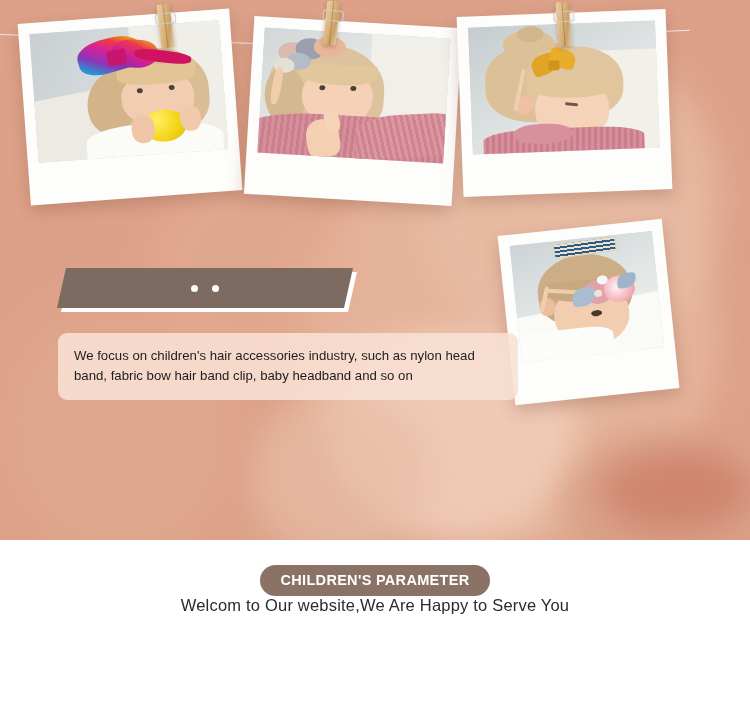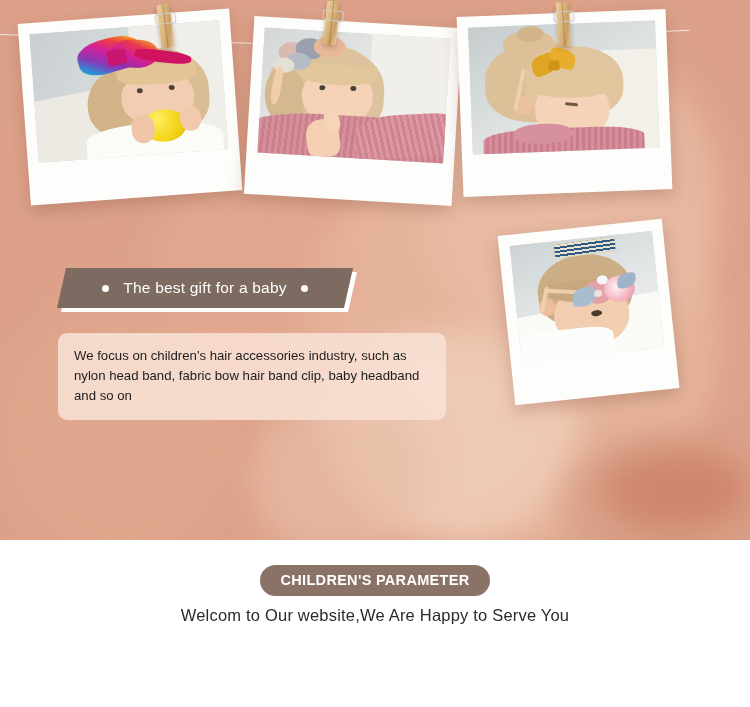--- a/index.html
+++ b/index.html
@@ -69,21 +69,21 @@
     position:absolute; left:0; top:0; width:296px; height:40px;
     background:#7d6a60;
     clip-path:polygon(9px 0, 100% 0, calc(100% - 9px) 100%, 0 100%);
     display:flex; align-items:center; justify-content:center; gap:14px;
   }
   #ribbon .dot{ width:7px; height:7px; border-radius:50%; background:#fff; flex:none; }
   #ribbon .rib-txt{ color:#fff; font-size:15.5px; letter-spacing:.2px; white-space:nowrap; }
 
   
   #desc{
-    position:absolute; left:58px; top:333px; width:388px;
+    position:absolute; left:58px; top:333px; width:460px;
     background:rgba(248,224,212,.88);
     border-radius:9px;
     padding:13px 16px 14px 16px;
     font-size:13.2px; line-height:1.52; color:#1d1d1d;
     z-index:40;
   }
 
   
   #odm{
     position:absolute; left:58px; top:428px; width:235px; height:58px;
@@ -107,21 +107,21 @@
   }
   #headline{
     margin-top:12px;
     font-size:46px; font-weight:bold; letter-spacing:-.5px;
     background:linear-gradient(180deg,#000 0%,#0b0b0b 42%,#6f6f6f 76%,#d8d8d8 100%);
     -webkit-background-clip:text; background-clip:text;
     -webkit-text-fill-color:transparent; color:transparent;
     line-height:1.06;
   }
   #tagline{
-    margin-top:10px; font-size:16.5px; color:#2b2b2b; letter-spacing:.2px;
+    margin-top:0; font-size:16.5px; color:#2b2b2b; letter-spacing:.2px;
   }
 </style>
 </head>
 <body>
 
 <div id="hero">
 
   <div id="hero-bg">
     <div class="bgblob" style="left:300px;top:120px;width:420px;height:430px;background:#e6b49b;opacity:.95;"></div>
     <div class="bgblob" style="left:420px;top:40px;width:300px;height:320px;background:#e9bca5;opacity:.8;"></div>
@@ -264,21 +264,20 @@
 
         <div style="position:absolute;left:30%;top:2%;width:44%;height:13%;background:repeating-linear-gradient(180deg,#e9e2cf 0 2px,#2e5b86 2px 4px);border:1px solid #d8d2bd;transform:rotate(-2deg);"></div>
       </div>
     </div>
   </div>
 
   <div id="ribbon-wrap">
     <div id="ribbon-outline"></div>
     <div id="ribbon">
       <span class="dot"></span>
-      <span class="rib-txt">The best gift for a baby</span>
       <span class="dot"></span>
     </div>
   </div>
 
   <div id="desc">
     <span>  We focus on children's hair accessories industry, such as nylon head band, fabric bow hair band clip, baby headband and so on</span>
   </div>
 
 
 </div>

